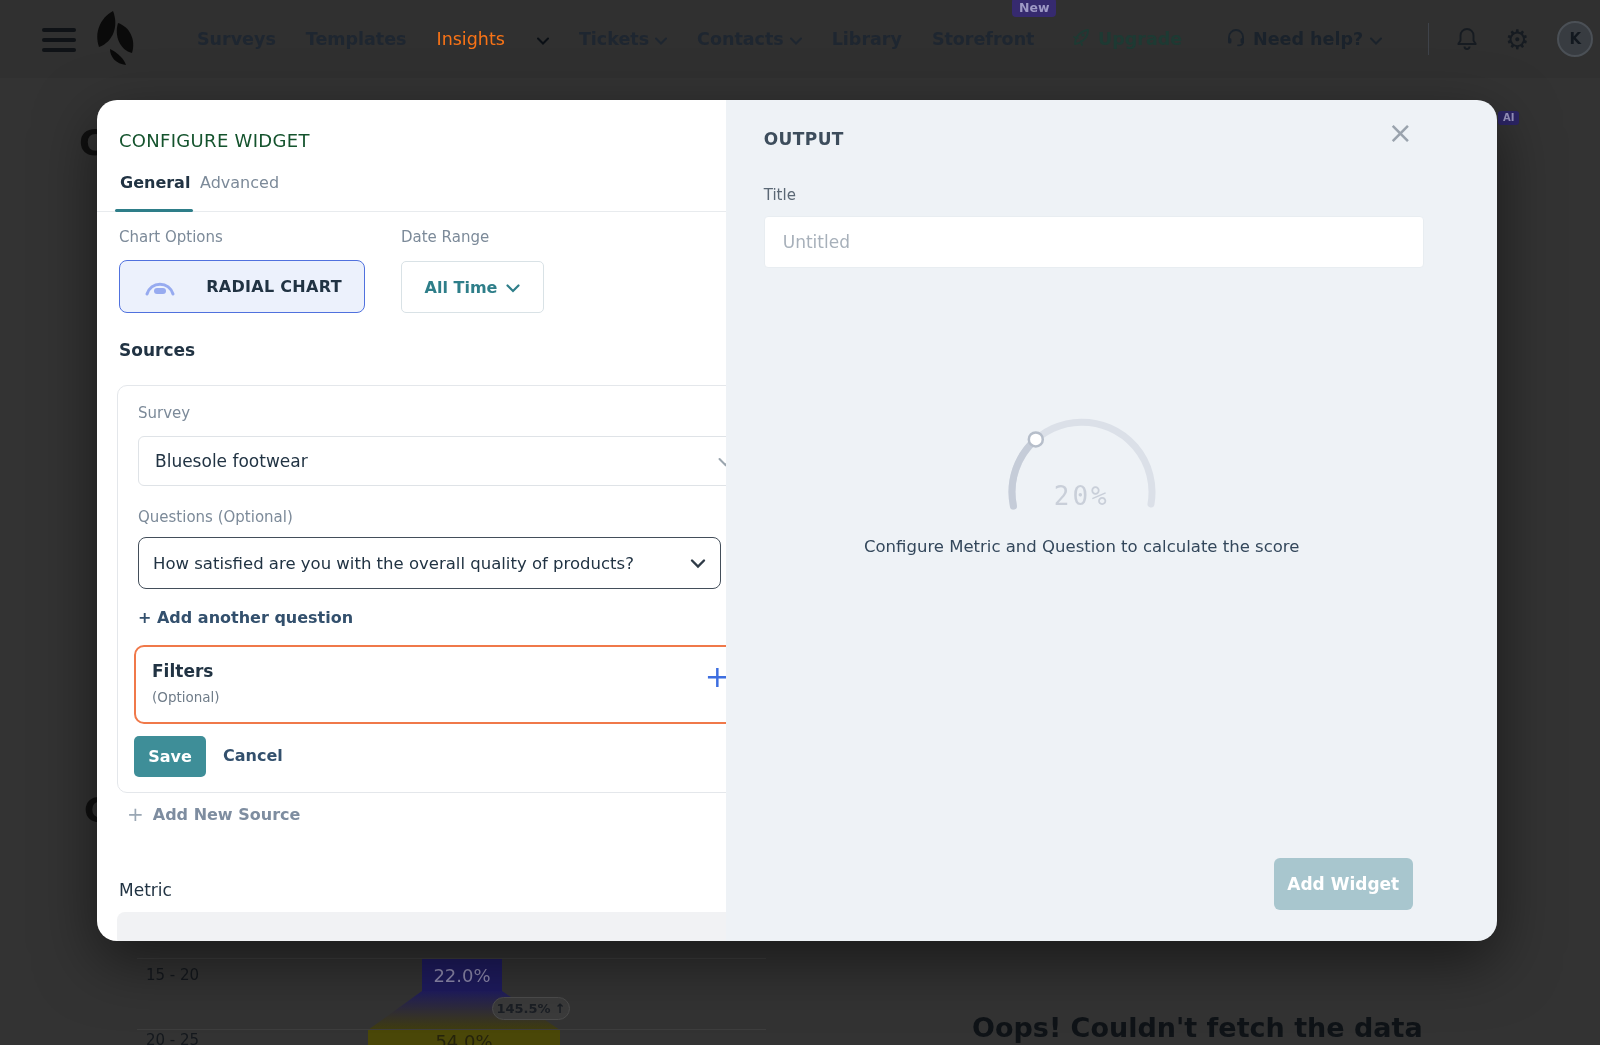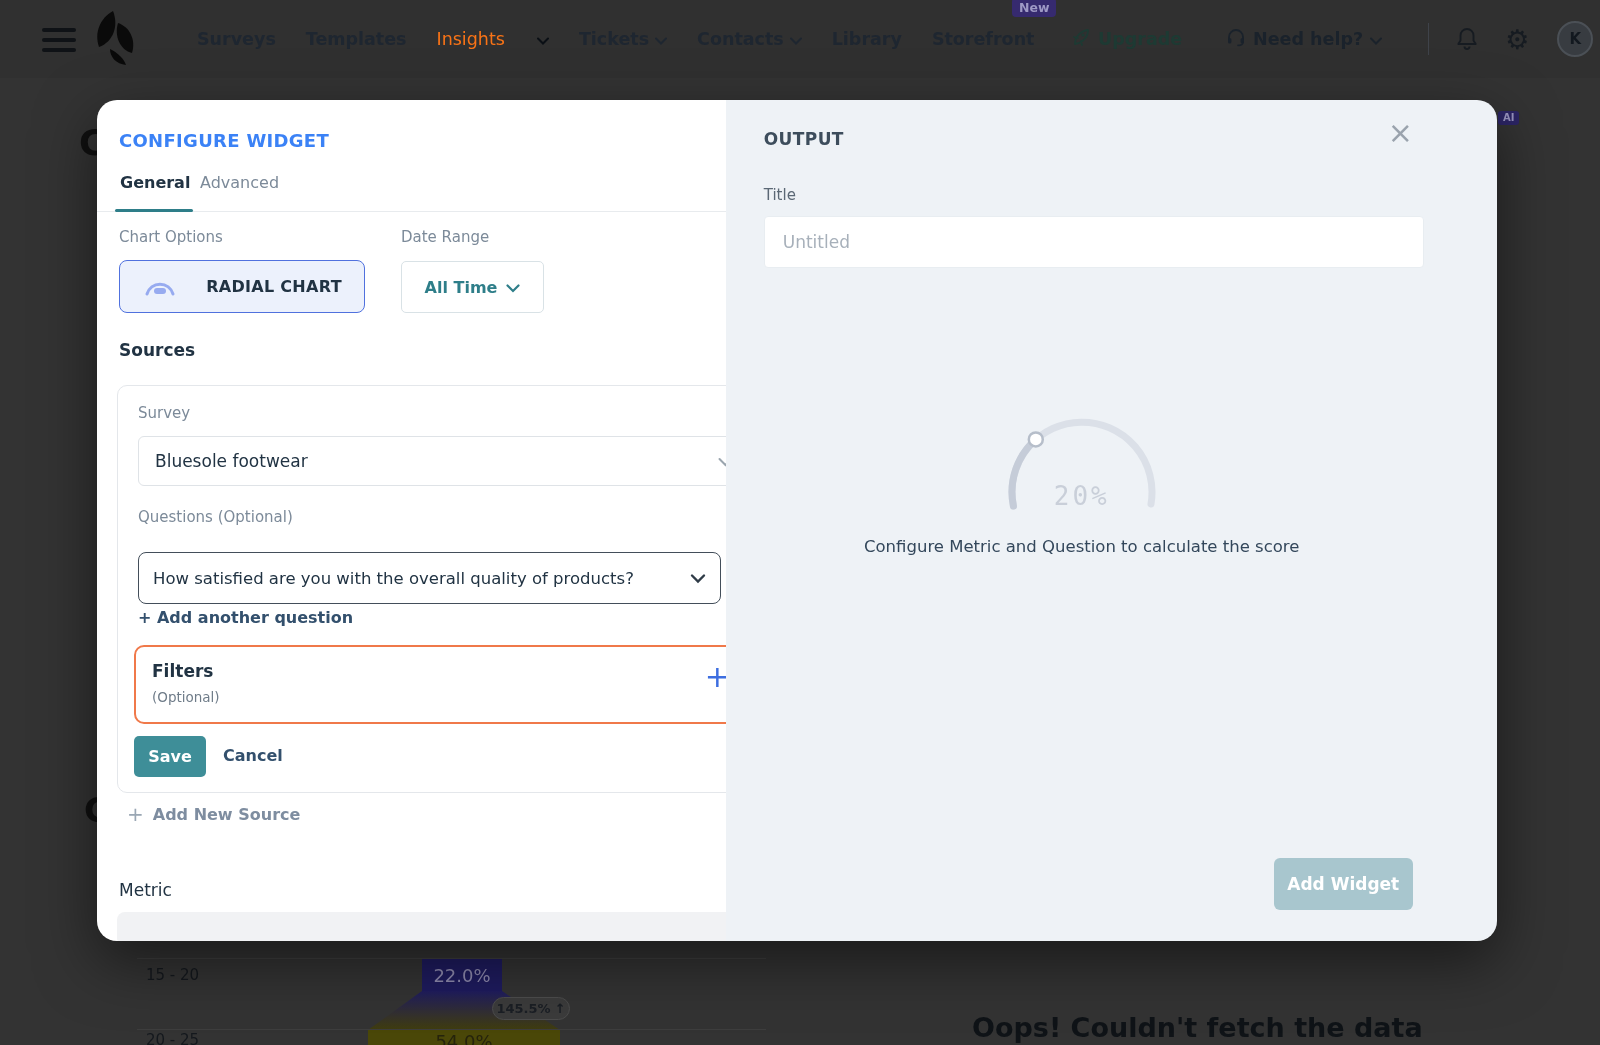--- a/index.html
+++ b/index.html
@@ -45,41 +45,41 @@
                   border-radius:12px; display:flex; align-items:center; justify-content:center; gap:4px;
                   font-size:13px; font-weight:600; color:#1a1e24; }
   .oops { position:absolute; left:972px; top:1012px; font-size:27px; font-weight:700; color:#0f1317; white-space:nowrap; }
 
   
   .modal { position:absolute; left:97px; top:100px; width:1400px; height:841px; border-radius:20px; overflow:hidden;
            box-shadow:0 20px 60px rgba(0,0,0,.5); z-index:10; display:flex; }
   .panel-left { position:relative; width:688px; height:100%; background:#ffffff; }
   .panel-right { position:relative; width:844px; height:100%; background:#eef2f6; }
 
-  .cfg-title { position:absolute; left:22px; top:30px; font-size:18px; font-weight:700; color:#3b82f6; letter-spacing:.3px; }
+  .cfg-title { position:absolute; left:22px; top:30px; font-size:18px; font-weight:400; color:#14532d; letter-spacing:.3px; }
   .tab { position:absolute; top:73px; font-size:16px; cursor:pointer; }
   .tab.general { left:23px; font-weight:700; color:#213343; }
   .tab.advanced { left:103px; font-weight:500; color:#7c8a99; }
   .tab-underline { position:absolute; left:18px; top:109px; width:78px; height:3px; background:#2e7e89; border-radius:2px; }
   .tab-divider { position:absolute; left:0; top:111px; width:688px; height:1px; background:#e8ebee; }
 
   .field-label { position:absolute; font-size:15px; color:#7c8a99; }
   .radial-btn { position:absolute; left:22px; top:160px; width:246px; height:53px; background:#ecf1fc; border:1.5px solid #5071de;
                 border-radius:8px; display:flex; align-items:center; justify-content:center; gap:28px; cursor:pointer; }
   .radial-btn .lbl { font-size:16px; font-weight:700; color:#213343; letter-spacing:.3px; }
   .alltime { position:absolute; left:304px; top:161px; width:143px; height:52px; background:#fff; border:1px solid #d9e2e6;
              border-radius:5px; display:flex; align-items:center; justify-content:center; gap:9px; cursor:pointer;
              font-size:16px; font-weight:700; color:#2e7e89; }
 
   .sources-h { position:absolute; left:22px; top:240px; font-size:17px; font-weight:700; color:#213343; }
   .src-card { position:absolute; left:20px; top:285px; width:647px; height:408px; border:1px solid #e4e7eb; border-radius:10px; background:#fff; }
   .sel { position:absolute; background:#fff; display:flex; align-items:center; justify-content:space-between; cursor:pointer; }
   .sel .txt { color:#213343; }
   .survey-sel { left:20px; top:50px; width:612px; height:50px; border:1px solid #dfe3e7; border-radius:6px; padding:0 16px; font-size:17px; }
-  .question-sel { left:20px; top:166px; width:583px; height:52px; border:1.5px solid #434e5a; border-radius:8px; padding:0 14px; font-size:16.5px; }
+  .question-sel { left:20px; top:151px; width:583px; height:52px; border:1.5px solid #434e5a; border-radius:8px; padding:0 14px; font-size:16.5px; }
   .trash { background:none; border:none; cursor:pointer; padding:0; display:flex; }
   .trash-q { position:absolute; left:620px; top:166px; color:#f0a3a0; }
   .trash-src { position:absolute; left:622px; top:358px; color:#c9cdd2; }
   .add-q { position:absolute; left:20px; top:222px; font-size:16px; font-weight:700; color:#33506d; cursor:pointer; background:none; border:none; font-family:inherit; }
   .filters-box { position:absolute; left:16px; top:259px; width:616px; height:79px; border:2px solid #f0794a; border-radius:10px;
                  background:#fff; cursor:pointer; }
   .filters-box .f-title { position:absolute; left:16px; top:14px; font-size:17px; font-weight:700; color:#213343; }
   .filters-box .f-opt { position:absolute; left:16px; top:42px; font-size:13.5px; color:#6f7c89; }
   .filters-box .f-plus { position:absolute; right:18px; top:15px; font-size:30px; font-weight:400; color:#3d6ee0; line-height:1; }
   .save-btn { position:absolute; left:16px; top:350px; width:72px; height:41px; background:#3e8e98; color:#fff; border:none;

